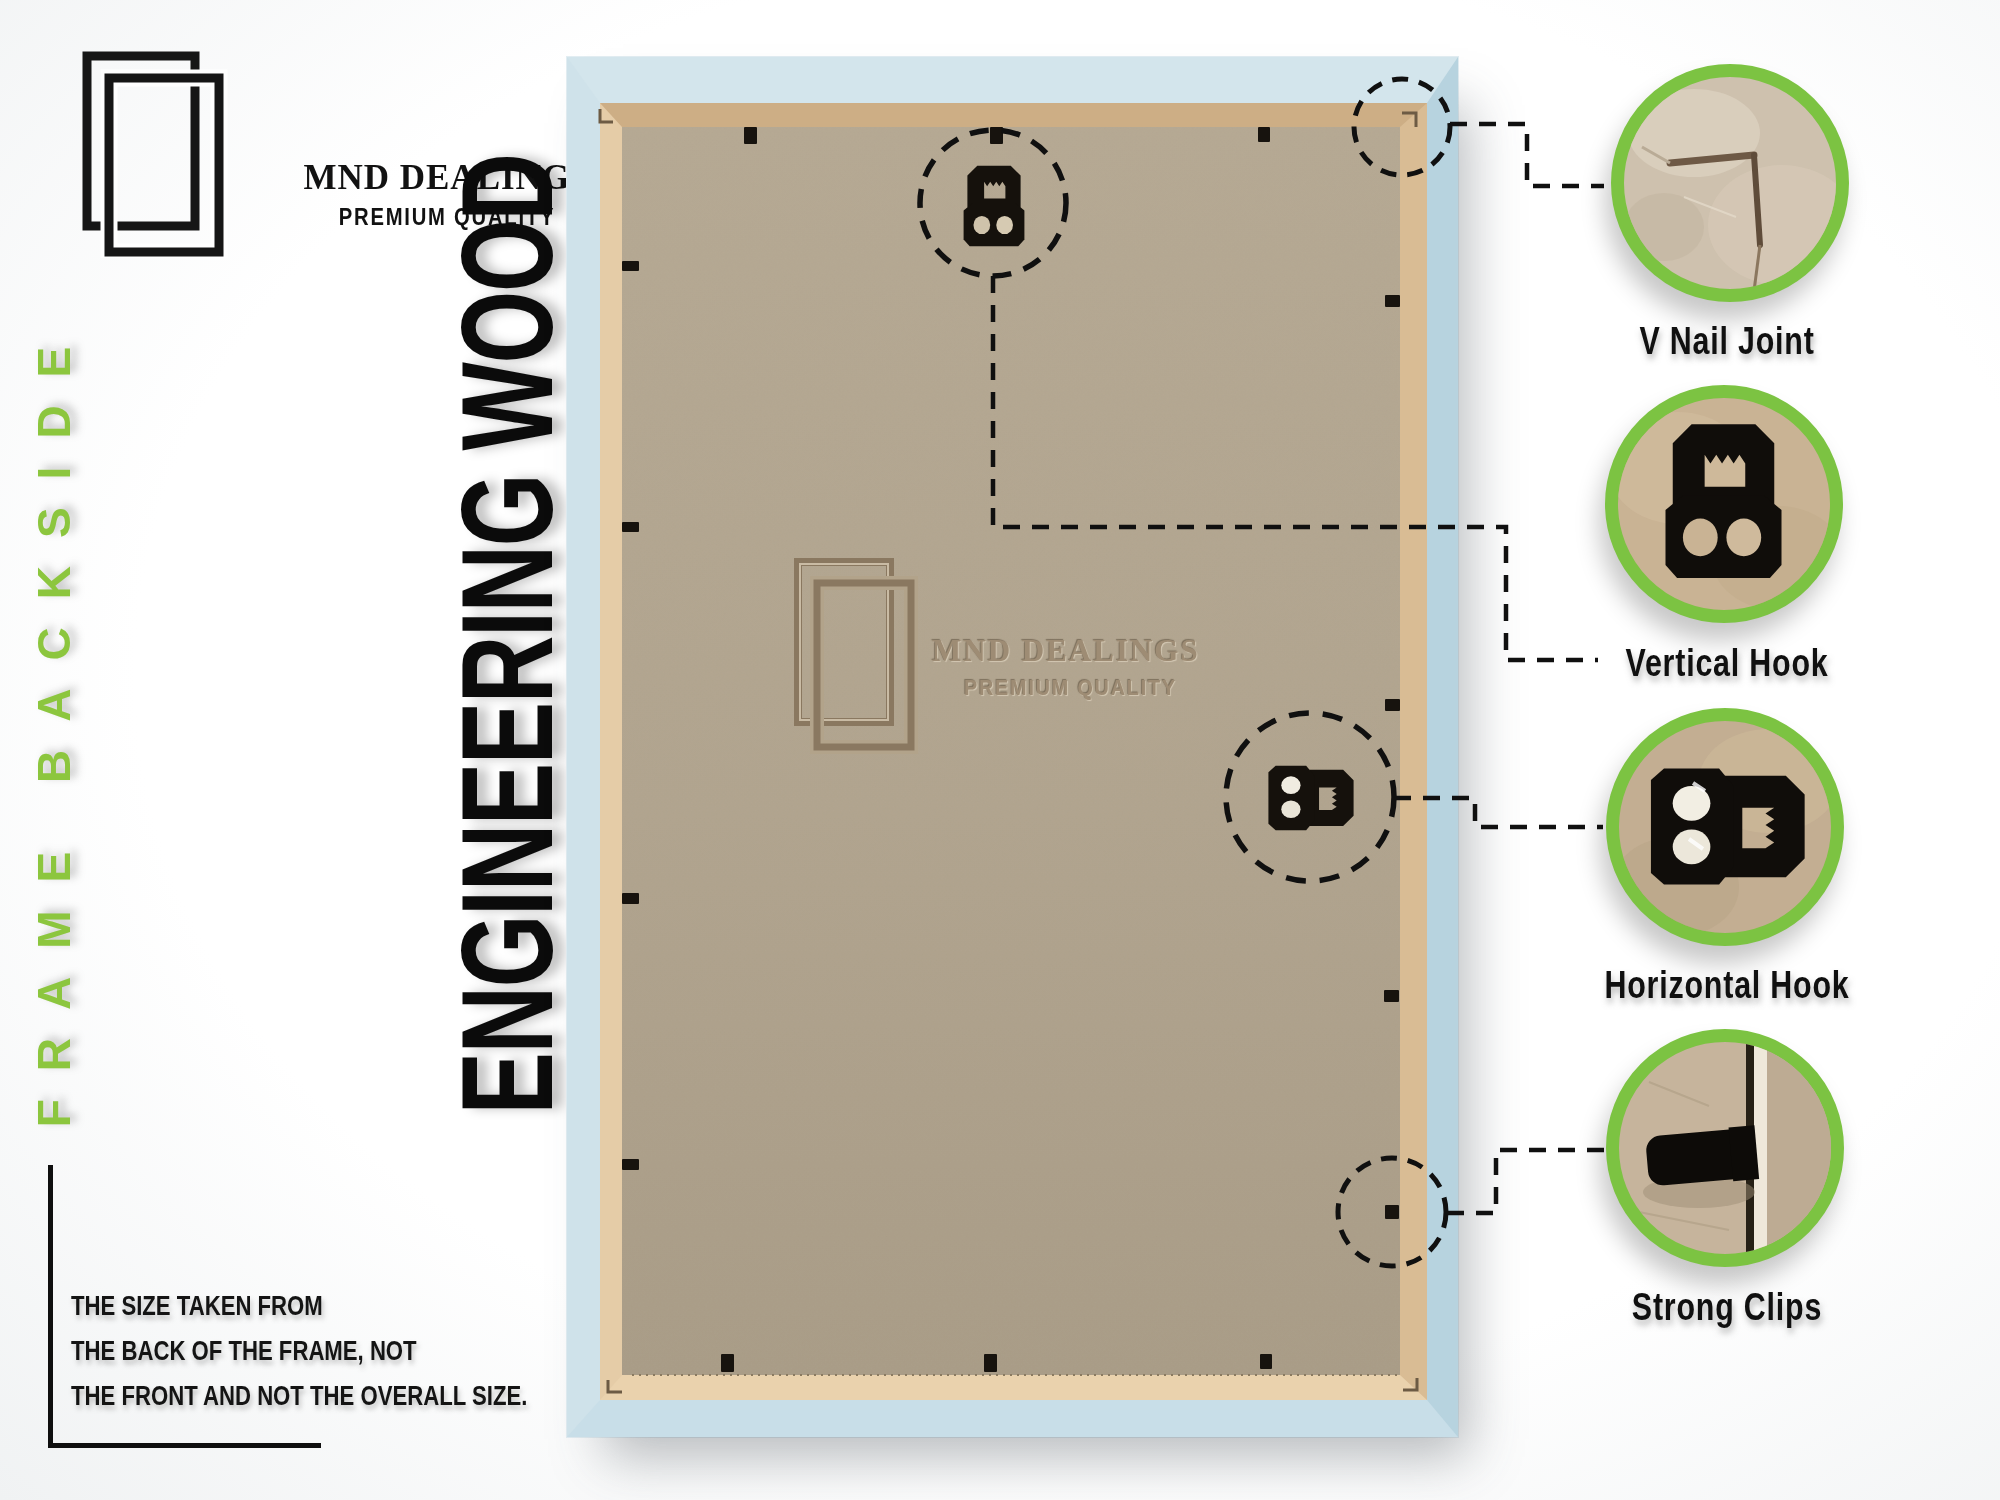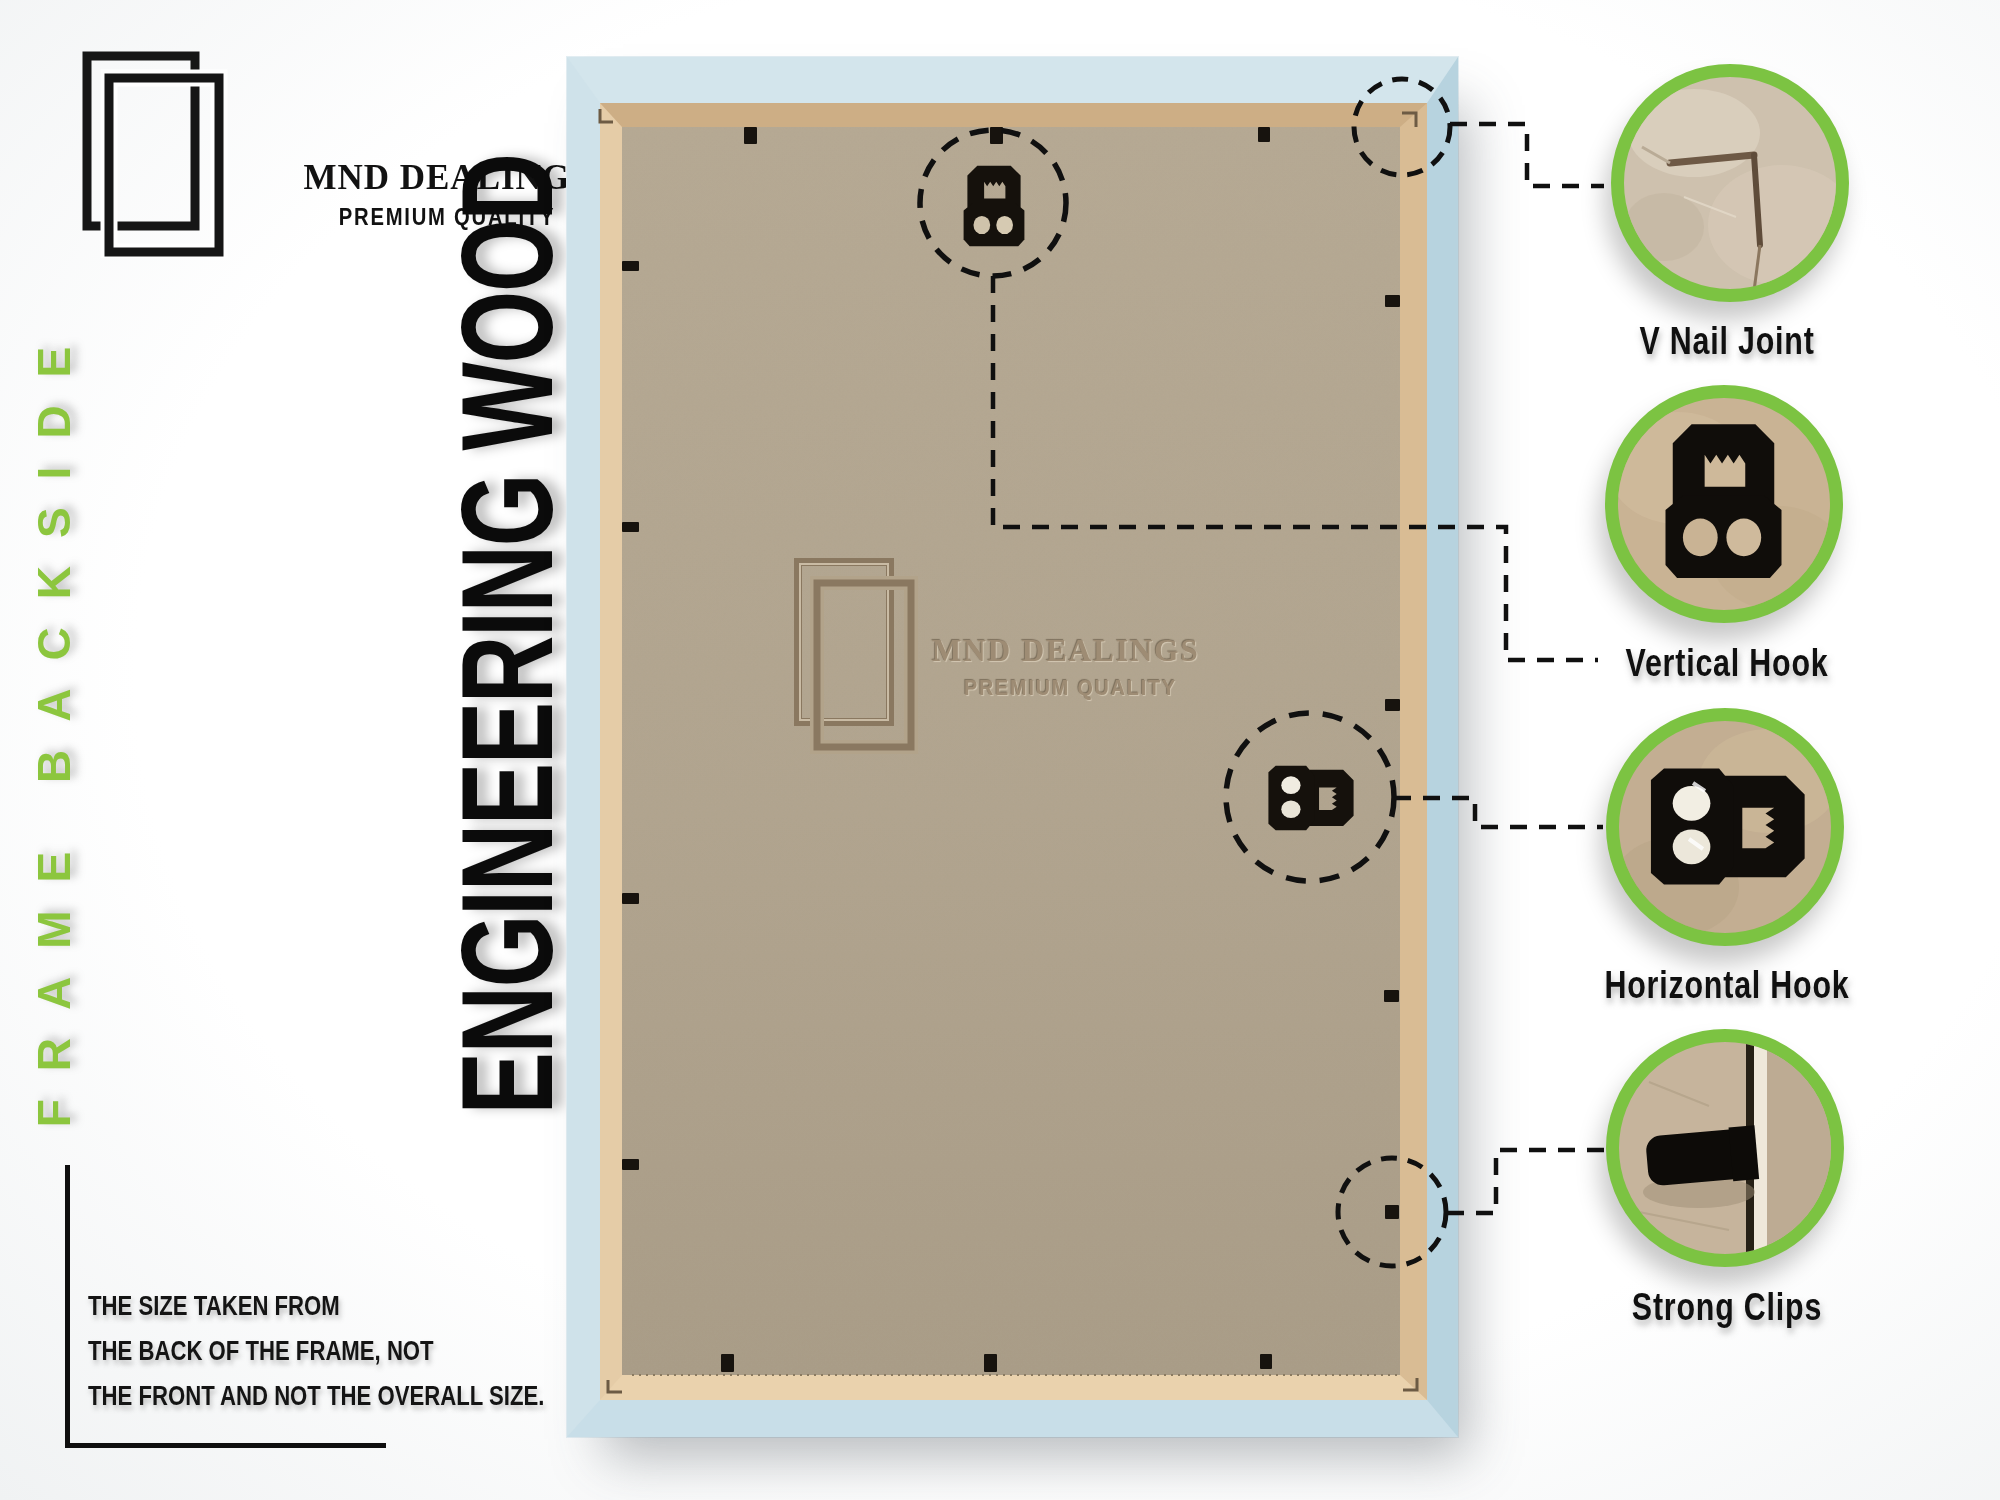--- a/index.html
+++ b/index.html
@@ -24,22 +24,22 @@
               text-shadow:3px 6px 8px rgba(110,110,110,.4);}
 
   
   .material-label{left:-28px;top:680px;width:1040px;height:120px;
               transform:rotate(-90deg) scaleX(.72);transform-origin:center;
               color:#0b0b0b;font-weight:bold;font-size:130px;letter-spacing:-2px;
               text-align:center;white-space:nowrap;
               text-shadow:0 10px 14px rgba(0,0,0,.25);}
 
   
-  .note-box{left:65px;top:1165px;width:268px;height:278px;
-            border-left:5px solid #0f0f0f;border-bottom:5px solid #0f0f0f;padding-left:48px;}
+  .note-box{left:48px;top:1165px;width:268px;height:278px;
+            border-left:5px solid #0f0f0f;border-bottom:5px solid #0f0f0f;}
   .note-lines{position:absolute;left:18px;bottom:24px;white-space:nowrap;}
   .note-line{font-weight:bold;font-size:27px;color:#141414;line-height:45px;
              transform:scaleX(.82);transform-origin:left center;white-space:nowrap;
              text-shadow:2px 4px 6px rgba(120,120,120,.45);}
 
   
   .frame-outer{left:567px;top:57px;width:891px;height:1380px;box-sizing:border-box;
       border-style:solid;border-width:46px 31px 37px 33px;
       border-top-color:#d3e5ec;border-right-color:#b7d3df;
       border-bottom-color:#c8dee8;border-left-color:#cfe2ea;

